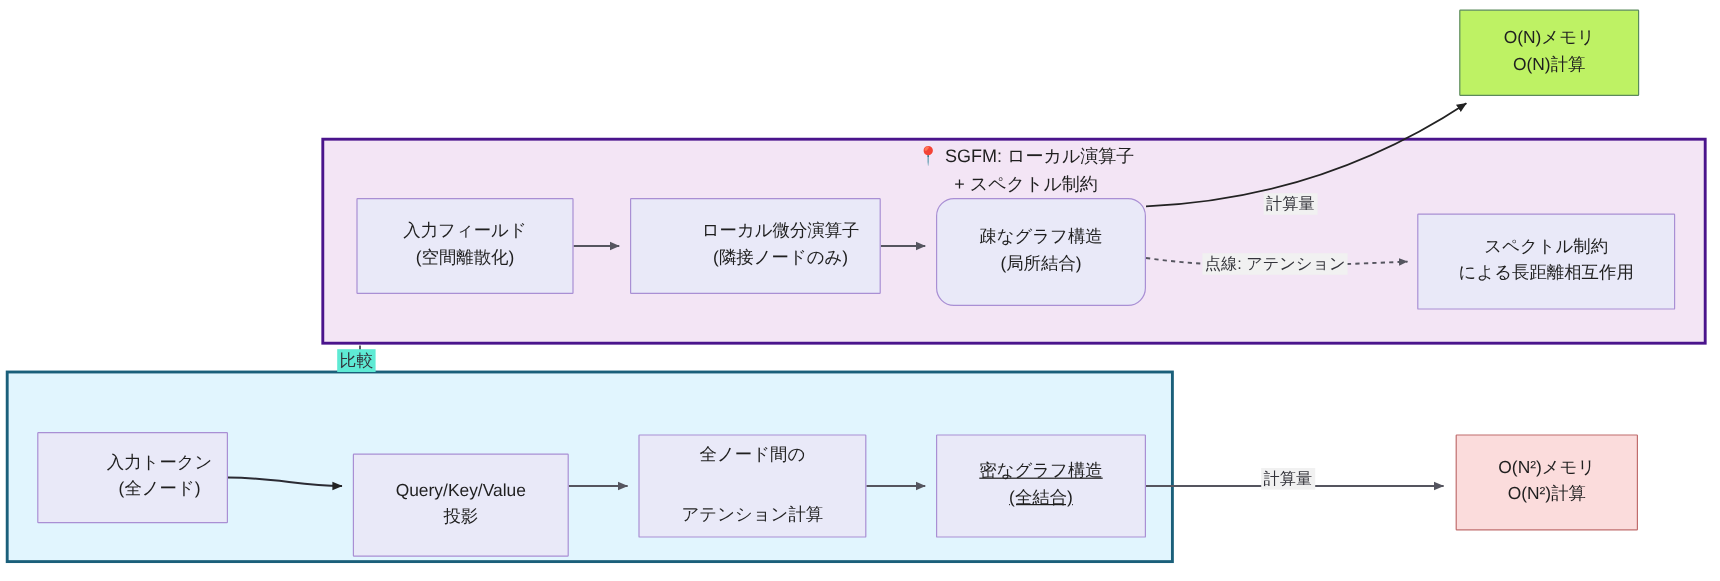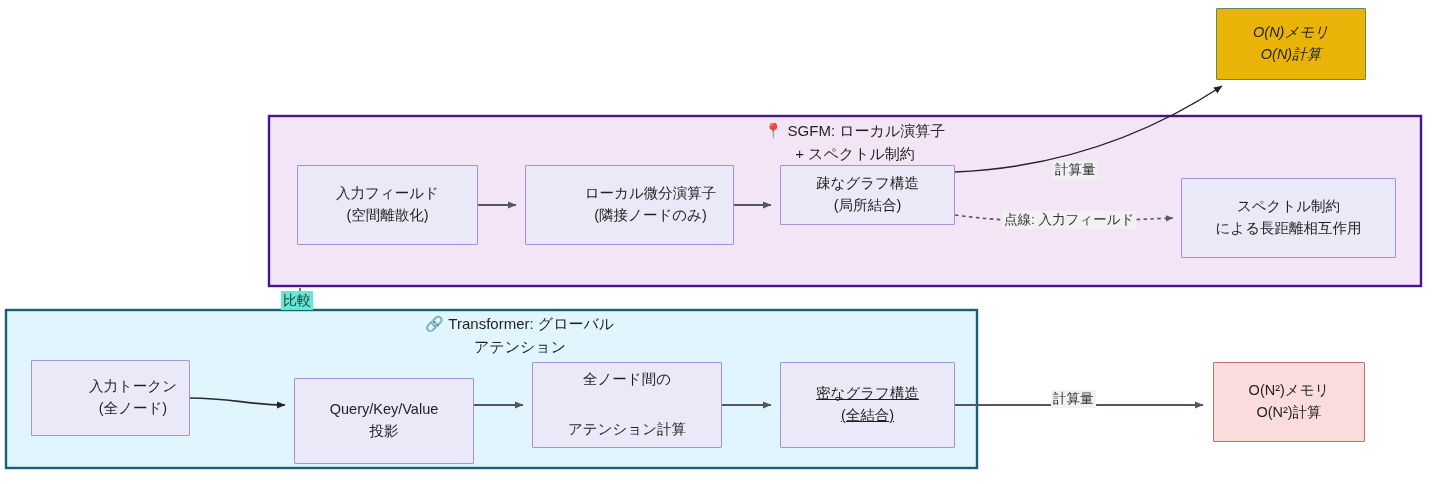--- a/index.html
+++ b/index.html
@@ -40,23 +40,22 @@
     font-size: 14.5px;
     line-height: 1.5;
     color: #1f1f1f;
     border-radius: 1px;
   }
   .node.proc {
     background: #e9e9f8;
     border: 1.3px solid #a98fd4;
   }
   .node.good {
-    background: #eab308;
+    background: #bef264;
     border: 1.3px solid #5b8a5b;
-    font-style: italic;
   }
   .node.bad {
     background: #fbdcdc;
     border: 1.3px solid #c06d6d;
   }
   .node .ln { display: block; white-space: nowrap; }
 
   .cluster-title {
     position: absolute;
     z-index: 4;
@@ -125,36 +124,32 @@
     <path d="M722,405 L771,405" fill="none" stroke="#55555f" stroke-width="1.8" marker-end="url(#ah)"></path>
 
     <path d="M955,405 L1203,405" fill="none" stroke="#55555f" stroke-width="1.8" marker-end="url(#ah)"></path>
   </svg>
 
   <div class="cluster-title" style="left:700px; top:120px; width:310px;">
     <span>📍 SGFM: ローカル演算子</span><br>
     <span>+ スペクトル制約</span>
   </div>
 
-  <div class="cluster-title" style="left:370px; top:313px; width:300px;">
-    <span>🔗 Transformer: グローバル</span><br>
-    <span>アテンション</span>
-  </div>
 
   <div class="node proc" style="left:297px; top:165px; width:181px; height:80px;">
     <span class="ln">入力フィールド</span>
     <span class="ln">(空間離散化)</span>
   </div>
 
   <div class="node proc" style="left:525px; top:165px; width:209px; height:80px;padding-left:42px;">
     <span class="ln">ローカル微分演算子</span>
     <span class="ln">(隣接ノードのみ)</span>
   </div>
 
-  <div class="node proc" style="left:780px; top:165px; width:175px; height:60px;">
+  <div class="node proc" style="left:780px; top:165px; width:175px; height:90px;border-radius:15px;">
     <span class="ln">疎なグラフ構造</span>
     <span class="ln">(局所結合)</span>
   </div>
 
   <div class="node proc" style="left:1181px; top:178px; width:215px; height:80px;">
     <span class="ln">スペクトル制約</span>
     <span class="ln">による長距離相互作用</span>
   </div>
 
   <div class="node good" style="left:1216px; top:8px; width:150px; height:72px;">
@@ -182,19 +177,19 @@
     <span class="ln">(全結合)</span>
   </div>
 
   <div class="node bad" style="left:1213px; top:362px; width:152px; height:80px;">
     <span class="ln">O(N²)メモリ</span>
     <span class="ln">O(N²)計算</span>
   </div>
 
   <div class="edge-label plain" style="left:1053px; top:161px;">計算量</div>
 
-  <div class="edge-label plain" style="left:1002px; top:211px;">点線: 入力フィールド</div>
+  <div class="edge-label plain" style="left:1002px; top:211px;">点線: アテンション</div>
 
   <div class="edge-label plain" style="left:1051px; top:390px;">計算量</div>
 
   <div class="edge-label cmp" style="left:281px; top:291px;">比較</div>
 
 </div>
 
 </body></html>

